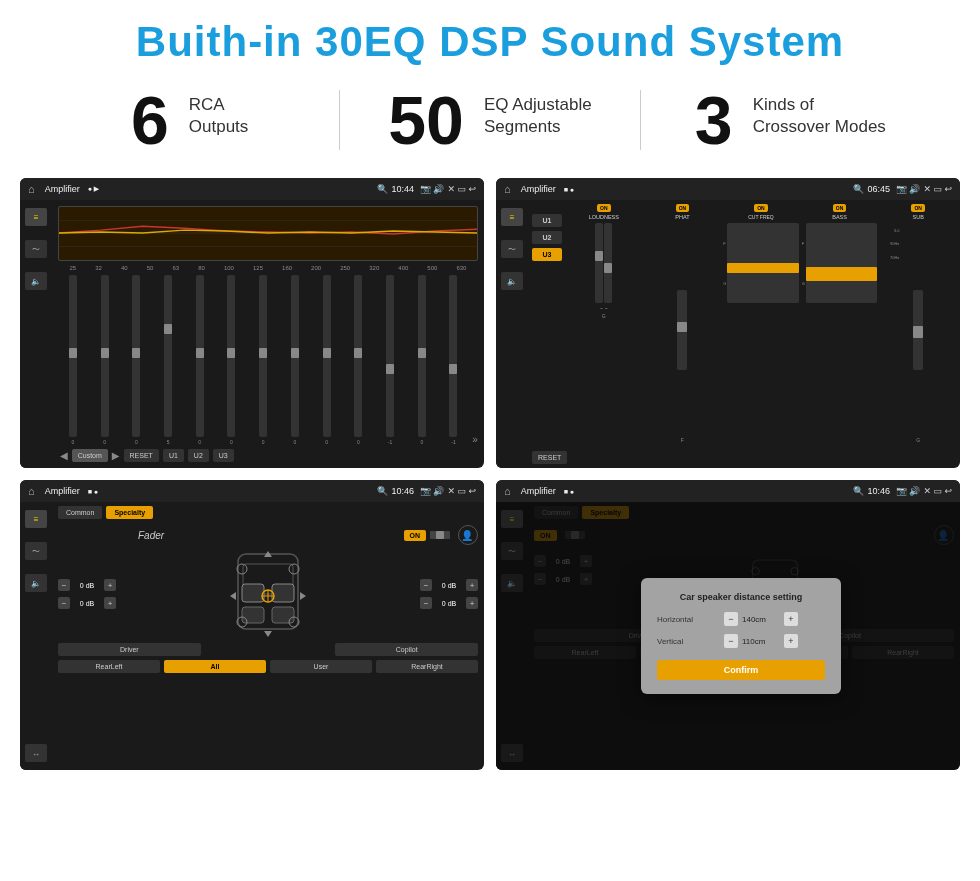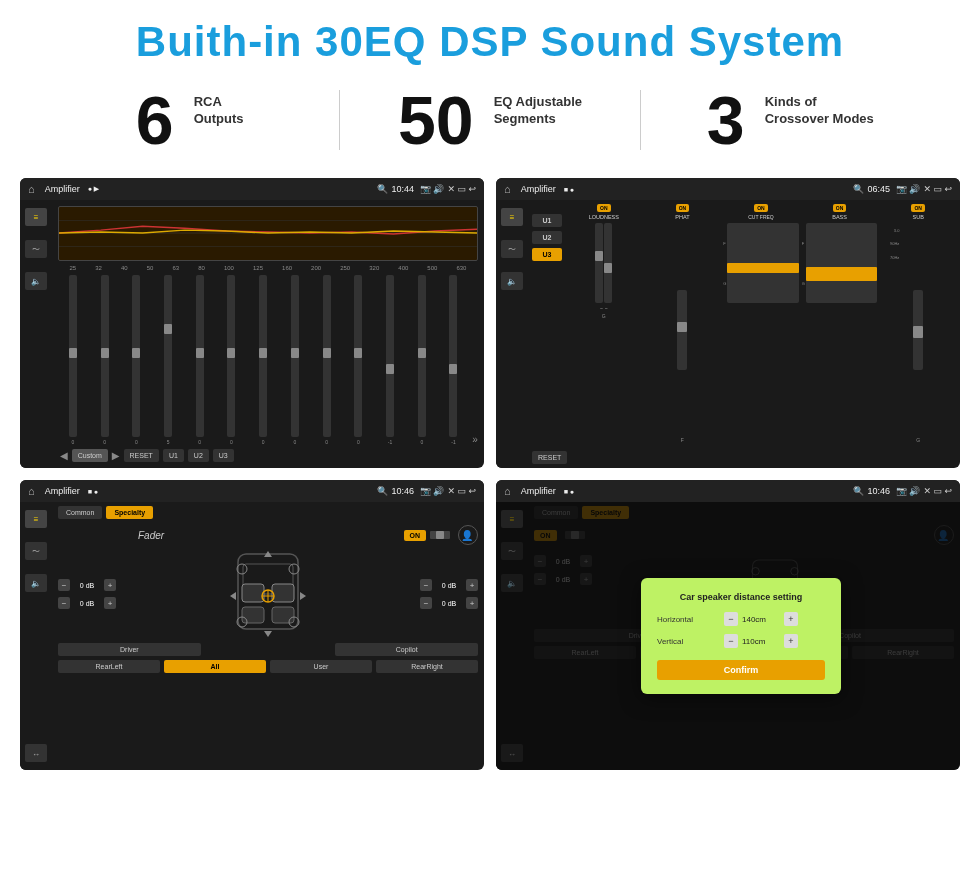--- a/index.html
+++ b/index.html
@@ -36,25 +36,25 @@
       flex: 1;
       justify-content: center;
     }
     .stat-number {
       font-size: 68px;
       font-weight: 900;
       color: #111;
       line-height: 1;
     }
     .stat-text {
-      font-size: 13px;
+      font-size: 17px;
       color: #333;
       line-height: 1.3;
       padding-top: 8px;
-      font-weight: 700;
+      font-weight: 400;
       margin-left: 12px;
     }
     .stat-divider {
       width: 1px;
       height: 60px;
       background: #ccc;
       align-self: center;
       margin: 0 20px;
     }
 
@@ -351,21 +351,21 @@
       position: absolute;
       inset: 0;
       background: rgba(0,0,0,0.5);
       display: flex;
       align-items: center;
       justify-content: center;
       z-index: 10;
       top: 22px;
     }
     .dialog-box {
-      background: #bef264;
+      background: #a3a3a3;
       border-radius: 6px;
       padding: 14px 16px;
       width: 200px;
       box-shadow: 0 4px 20px rgba(0,0,0,0.5);
       margin-left: 26px;
     }
     .dialog-title {
       font-size: 9px;
       color: #222;
       text-align: center;

